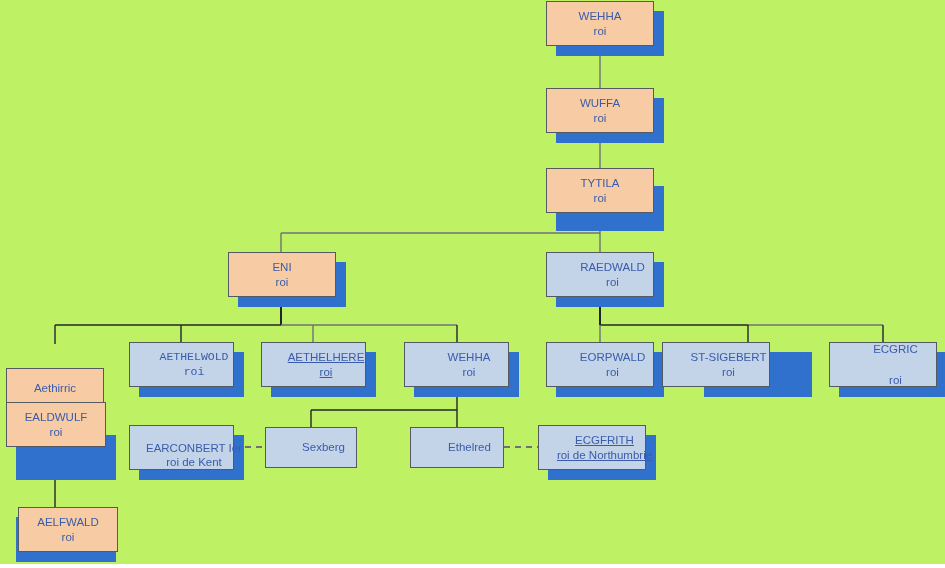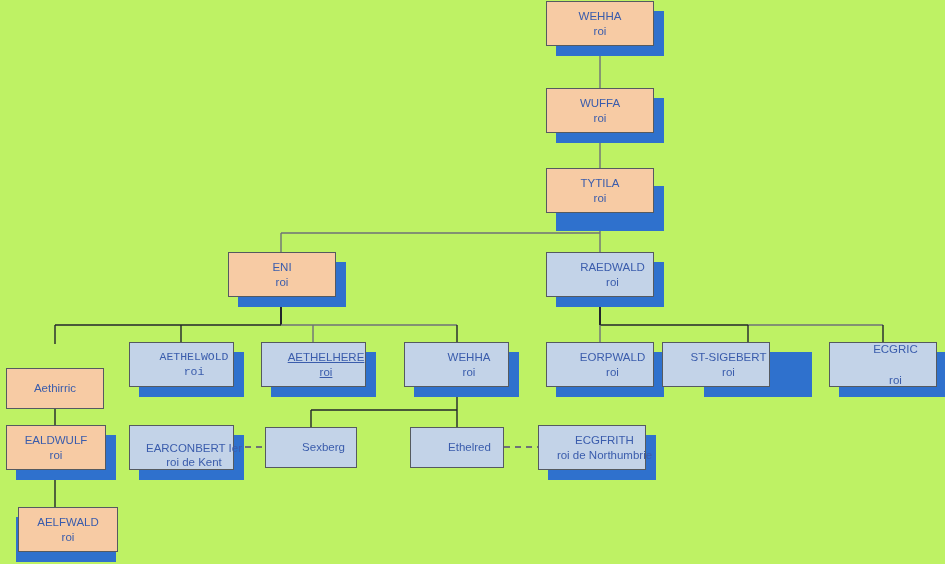--- a/index.html
+++ b/index.html
@@ -163,35 +163,35 @@
         <div class="sub">roi</div>
       </div>
       <div class="node blue" style="left: 662px; top: 342px; width: 108px; height: 45px;">
         <div class="nm">ST-SIGEBERT</div>
         <div class="sub">roi</div>
       </div>
       <div class="node blue" style="left: 829px; top: 342px; width: 108px; height: 45px; gap: 16px;">
         <div class="nm">ECGRIC</div>
         <div class="sub">roi</div>
       </div>
-      <div class="node peach" style="left: 6px; top: 425px; width: 100px; height: 45px;">
+      <div class="node peach" style="left: 6px; top: 402px; width: 100px; height: 45px;">
         <div class="nm">EALDWULF</div>
         <div class="sub">roi</div>
       </div>
       <div class="node blue" style="left: 129px; top: 425px; width: 105px; height: 45px; justify-content: flex-end;">
         <div class="nm">EARCONBERT Ier</div>
         <div class="sub">roi de Kent</div>
       </div>
       <div class="node blue" style="left: 265px; top: 427px; width: 92px; height: 41px;">
         <div class="nm">Sexberg</div>
       </div>
       <div class="node blue" style="left: 410px; top: 427px; width: 94px; height: 41px;">
         <div class="nm">Ethelred</div>
       </div>
-      <div class="node blue" style="left: 538px; top: 425px; width: 108px; height: 45px;">
+      <div class="node blue" style="left: 538px; top: 425px; width: 108px; height: 45px; text-decoration: underline;">
         <div class="nm">ECGFRITH</div>
         <div class="sub">roi de Northumbrie</div>
       </div>
       <div class="node peach" style="left: 18px; top: 507px; width: 100px; height: 45px;">
         <div class="nm">AELFWALD</div>
         <div class="sub">roi</div>
       </div>
     </div>
 
 </div>

